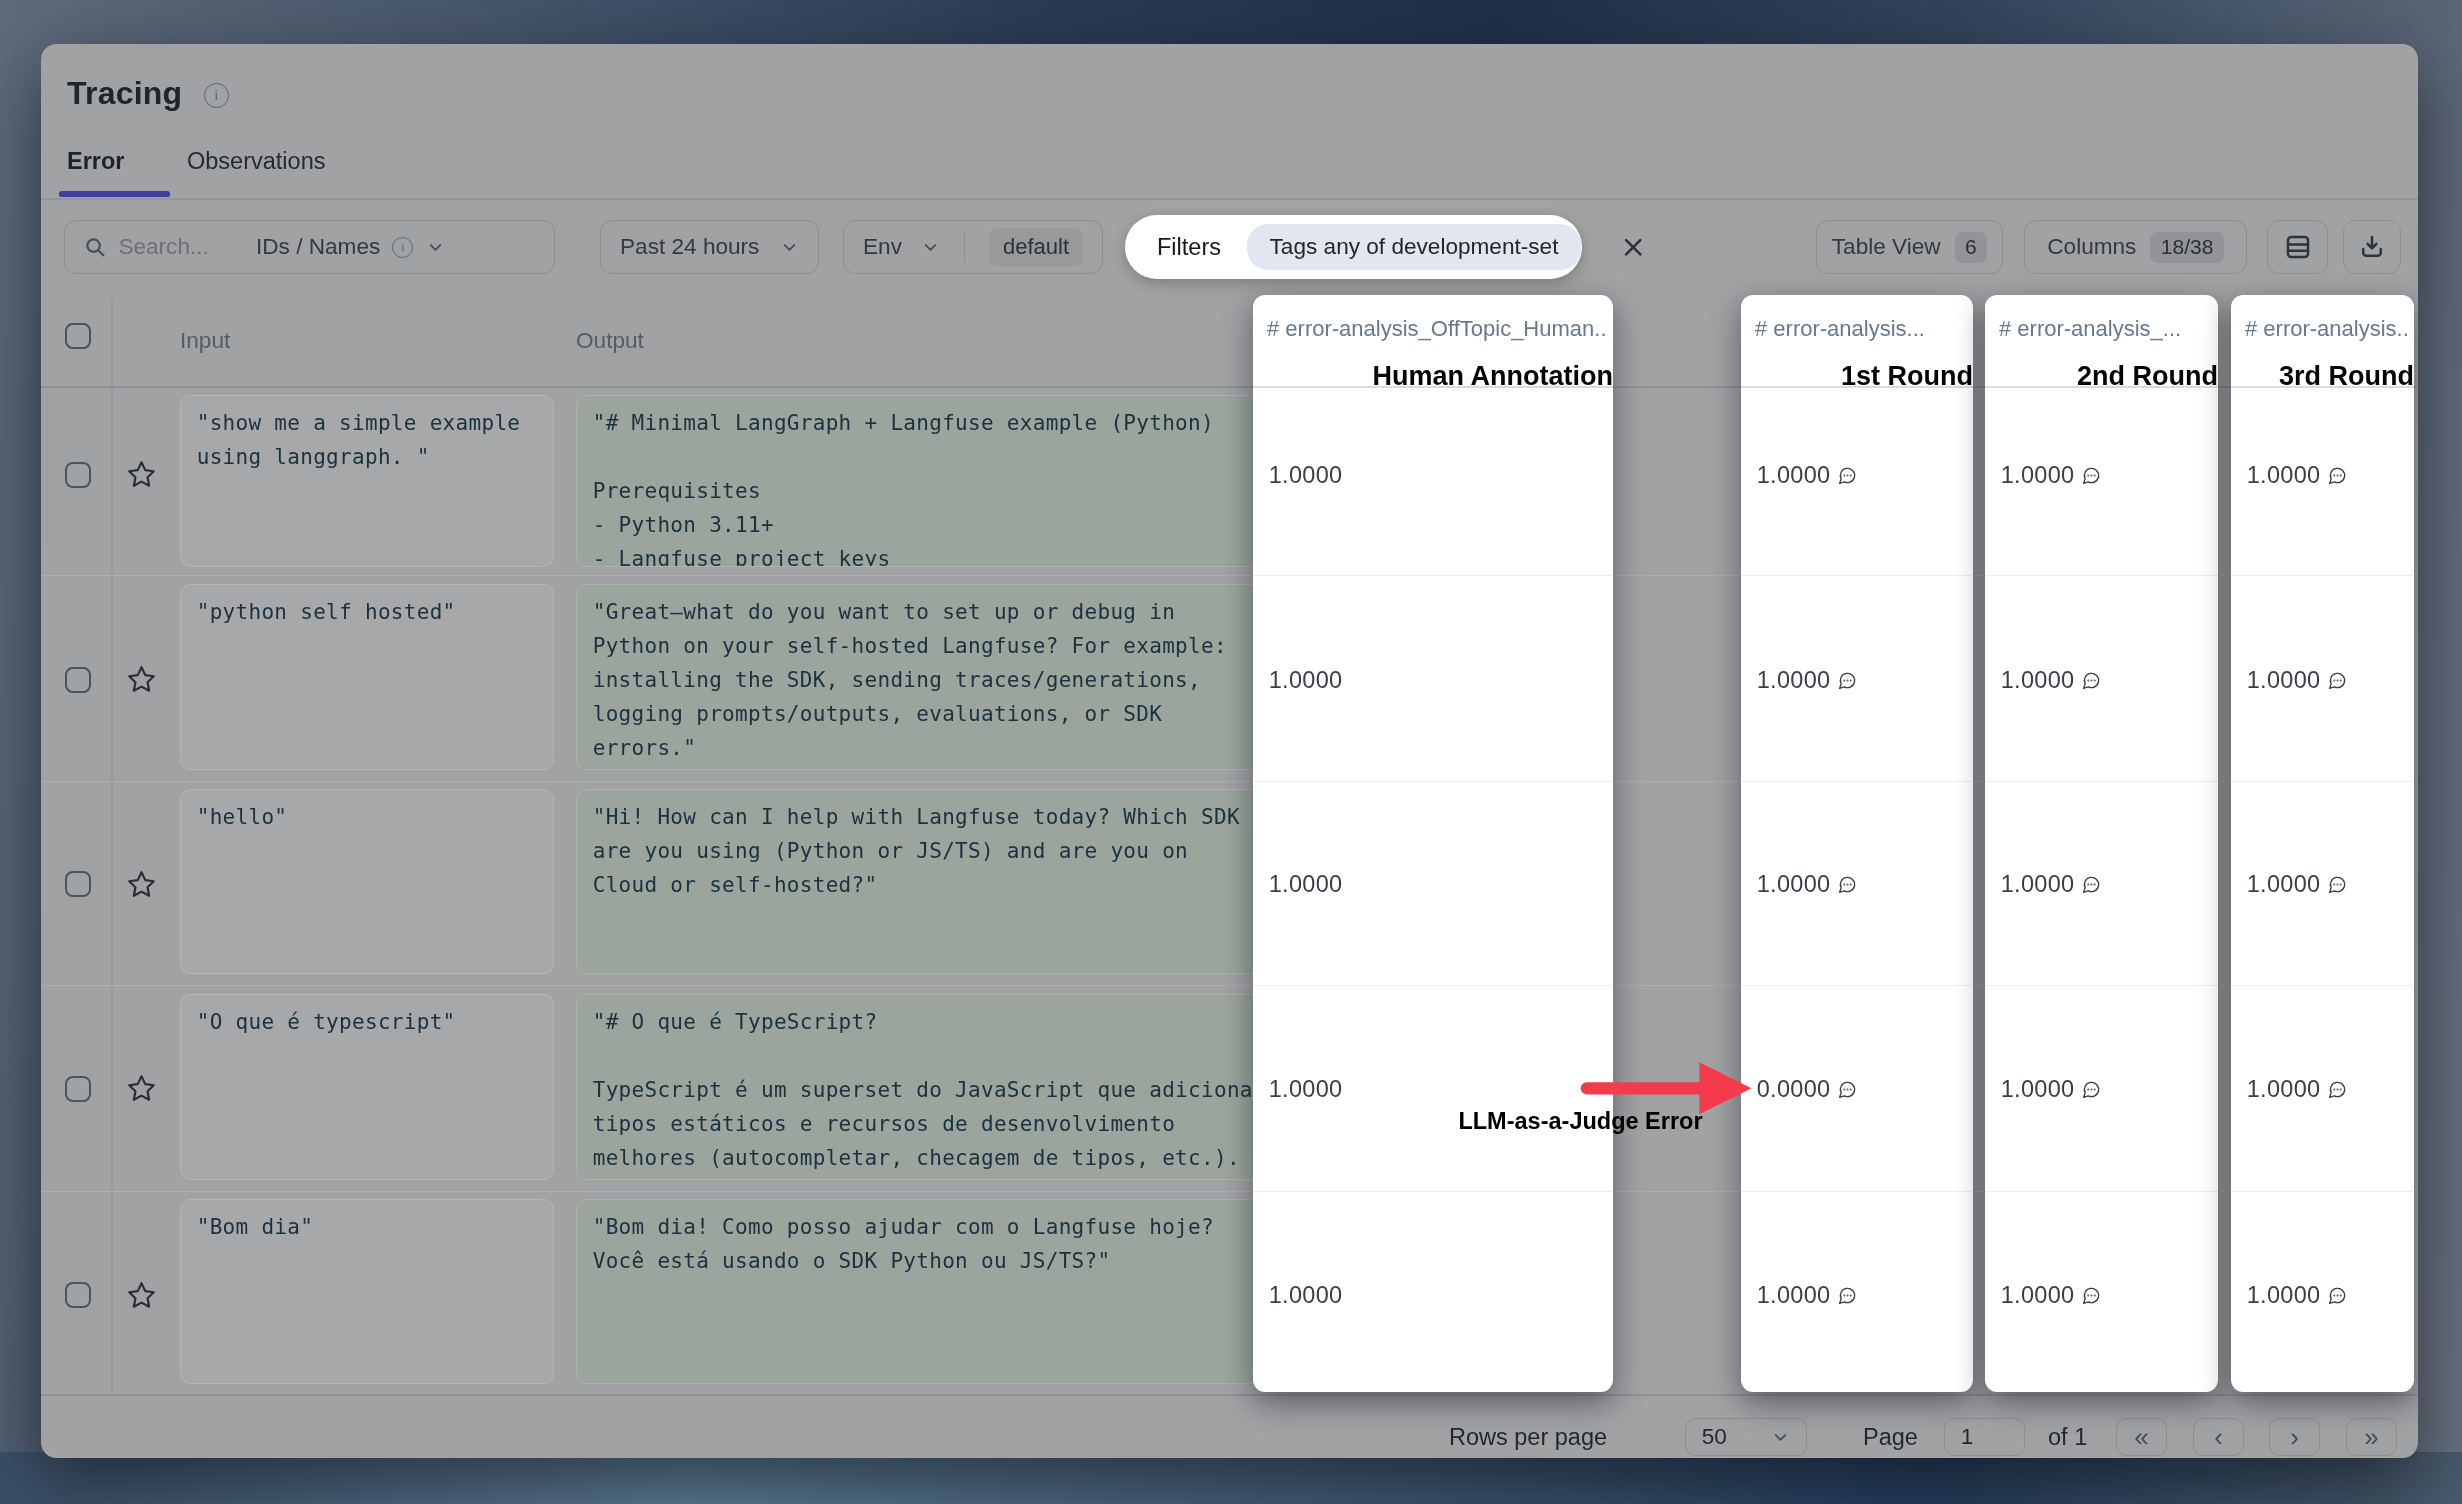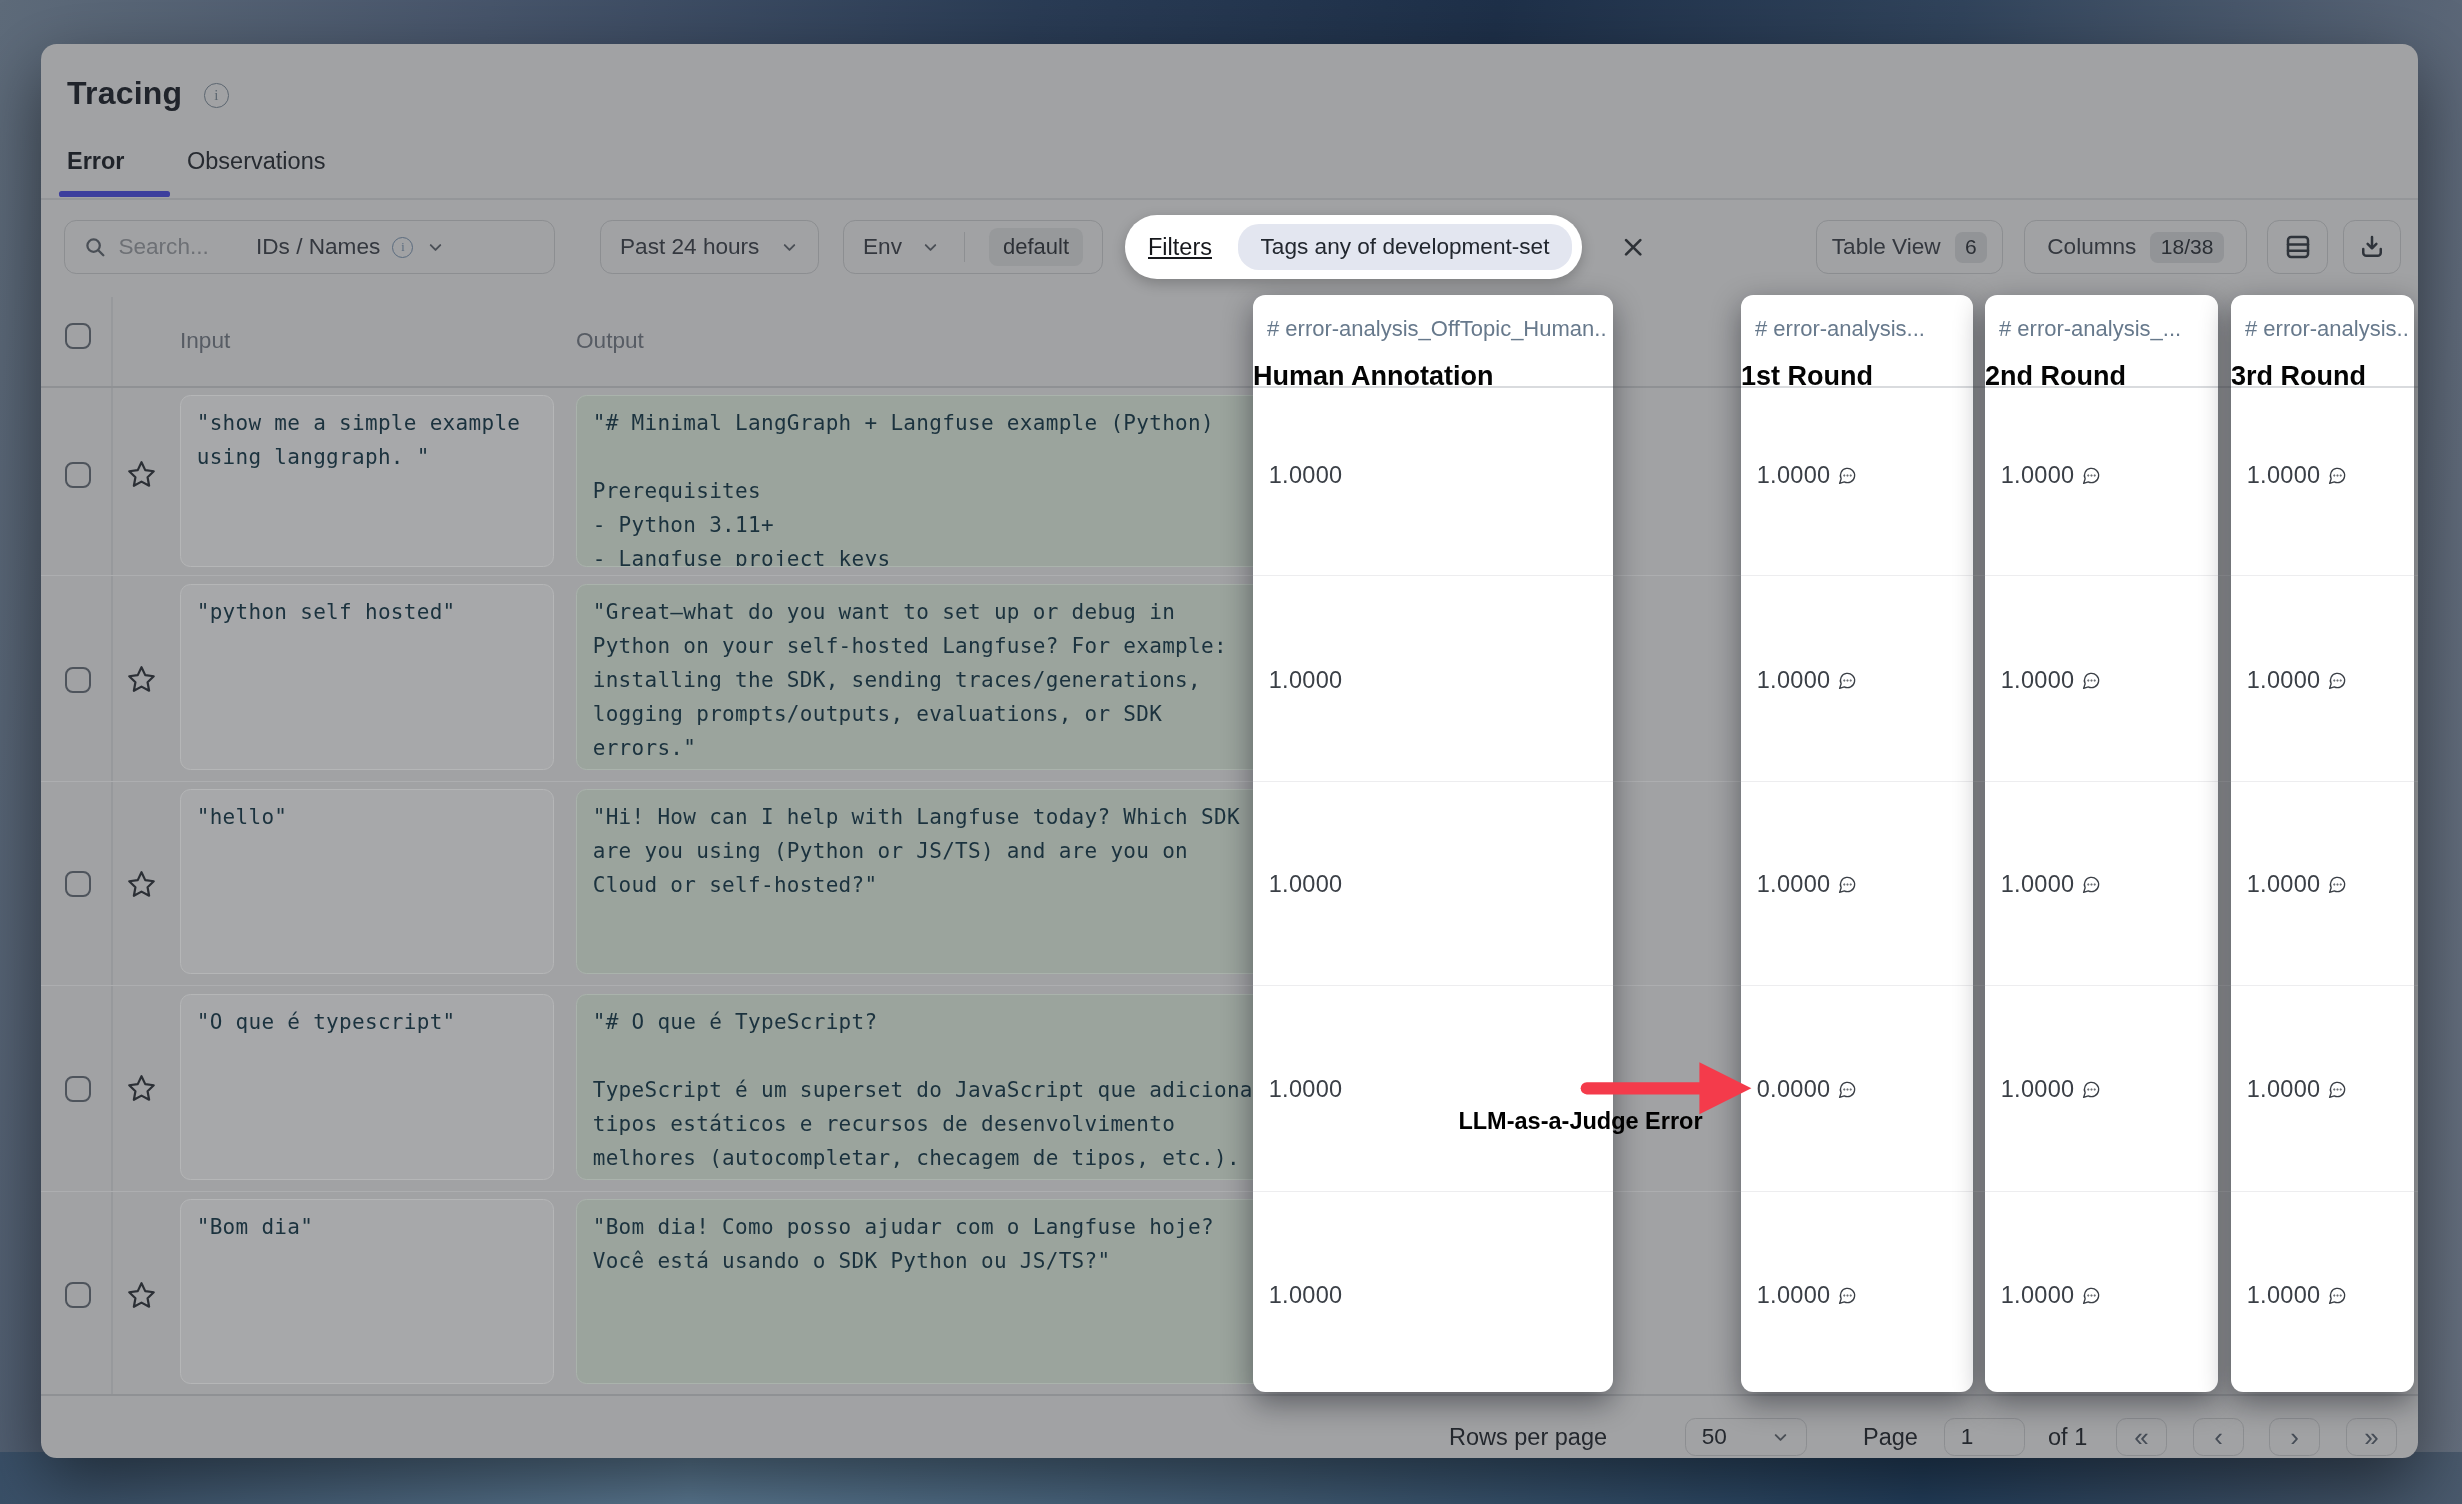--- a/index.html
+++ b/index.html
@@ -30,21 +30,21 @@
   .tbtn{position:absolute;top:176px;height:54px;border:1.7px solid #8c8e91;border-radius:12.2px;
     box-sizing:border-box;display:flex;align-items:center;color:#34383f;font-size:22.6px;}
   .tbtn .pad{padding:0 19px;display:flex;align-items:center;gap:12.2px;width:100%;box-sizing:border-box;}
   .muted{color:#6d7075;}
   .chev{width:19px;height:19px;stroke:#4a4f56;fill:none;stroke-width:2.4;stroke-linecap:round;stroke-linejoin:round;flex:none;}
   .badge{background:#929497;border-radius:7.8px;padding:3.5px 10.4px;font-size:21px;color:#2b2f35;}
   .vbar{width:1.7px;height:30px;background:#8d8f92;margin:0 5.2px;}
   .env-badge{background:#97999b;border-radius:8.7px;padding:6.1px 14px;font-size:22px;color:#2d3137;}
   .filters-pill{position:absolute;left:1084px;top:171px;width:457px;height:64px;background:#ffffff;border-radius:32px;
     display:flex;align-items:center;box-shadow:0 4.4px 14px rgba(0,0,0,.22);z-index:5;}
-  .filters-pill .flabel{margin-left:23px;font-size:23.5px;color:#16181c;font-weight:500;text-decoration:underline;}
+  .filters-pill .flabel{margin-left:32px;font-size:23.5px;color:#16181c;font-weight:500;}
   .filter-chip{margin-left:26px;background:#e3e6f0;border-radius:21px;padding:9.6px 22.6px;font-size:22.6px;color:#22272f;white-space:nowrap;}
   .xbtn{position:absolute;left:1568px;top:176px;width:49px;height:54px;display:flex;align-items:center;justify-content:center;}
   .xbtn svg{width:24.4px;height:24.4px;stroke:#2e3237;stroke-width:2.6;stroke-linecap:round;}
   .icon-line{stroke:#2f343b;fill:none;stroke-width:2;stroke-linecap:round;stroke-linejoin:round;}
 
   
   .thead-label{position:absolute;top:284px;font-size:22.6px;color:#575c64;font-weight:500;}
   .cbox{position:absolute;width:26px;height:26px;border:2.2px solid #4e545c;border-radius:7.8px;box-sizing:border-box;background:transparent;}
   .vsep{position:absolute;left:70px;top:253px;width:1.7px;height:1098px;background:#97999c;}
   .hline{position:absolute;left:0;width:2377px;height:1.7px;background:#8f9194;}
@@ -56,21 +56,21 @@
     font-family:"DejaVu Sans Mono",monospace;font-size:21px;line-height:34px;letter-spacing:0.3px;
     color:#1b323e;padding:10.4px 15.7px;white-space:pre-wrap;word-break:break-word;}
   .cell.in{left:139px;width:374px;background:#a7a8aa;border:1.3px solid #b5b6b7;}
   .cell.out{left:535px;width:706px;background:#9ba49d;border:1.3px solid #aab3ac;}
 
   
   .card{position:absolute;top:251px;height:1097px;background:#ffffff;border-radius:12.2px;
     box-shadow:0 10.4px 30px rgba(8,12,20,.45);z-index:4;overflow:hidden;}
   .card .cname{position:absolute;left:14px;right:7px;top:21px;font-size:22px;color:#67798c;
     white-space:nowrap;overflow:hidden;}
-  .card .clabel{position:absolute;left:0;right:0;top:66px;text-align:left;font-size:27px;font-weight:bold;color:#040404;z-index:2;}
+  .card .clabel{position:absolute;left:0;right:0;top:66px;text-align:right;font-size:27px;font-weight:bold;color:#040404;z-index:2;}
   .card .chline{position:absolute;left:0;right:0;top:91px;height:1.7px;background:#d9dbde;}
   .card .crline{position:absolute;left:0;right:0;height:0.9px;background:#ededef;}
   .val{position:absolute;left:15.7px;display:flex;align-items:center;gap:7.8px;font-size:23.5px;color:#3a3f46;letter-spacing:0.3px;}
   .bubble{width:19px;height:19px;stroke:#3a3f46;fill:none;stroke-width:1.7;stroke-linecap:round;stroke-linejoin:round;flex:none;}
 
   
   .arrow-svg{position:absolute;left:1437px;top:1045px;width:348px;height:104px;z-index:6;}
   .arrow-label{position:absolute;left:1437px;top:1108px;width:287px;text-align:center;
     font-size:23.5px;font-weight:bold;color:#000;z-index:6;}
 

